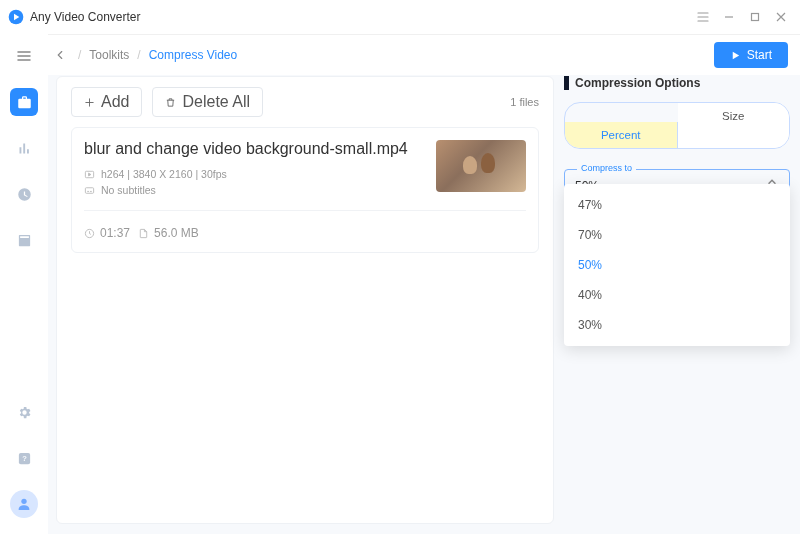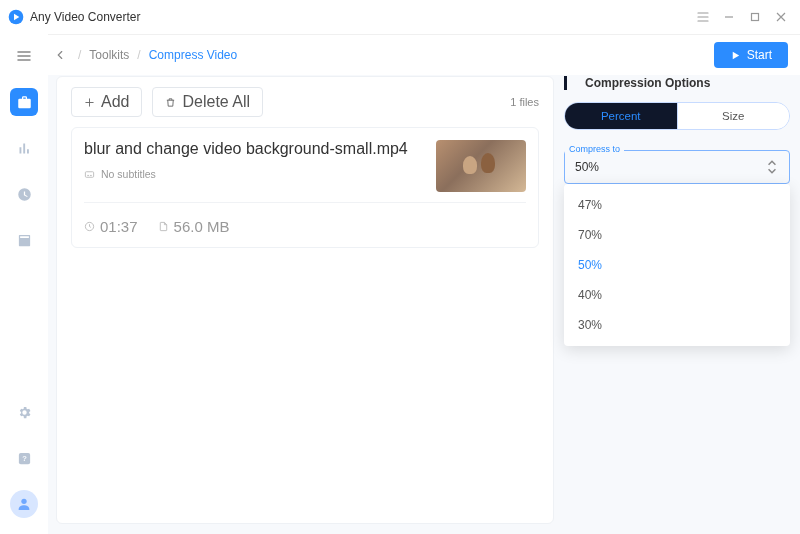--- a/index.html
+++ b/index.html
@@ -40,33 +40,33 @@
   .file-card { border: 1px solid #eef1f5; border-radius: 6px; padding: 12px; }
   .fc-top { display: flex; gap: 12px; }
   .fc-info { flex: 1; }
   .fc-title { font-size: 16px; color: #333; margin-bottom: 10px; }
   .fc-meta { font-size: 10.5px; color: #999; display: flex; align-items: center; gap: 6px; margin-bottom: 4px;}
   .fc-meta svg { width:11px; height:11px; flex-shrink:0;}
   .fc-thumb { width: 90px; height: 52px; border-radius: 4px; background: linear-gradient(135deg,#b89070 0%,#8b6f5c 40%,#d4b896 100%); position:relative; overflow:hidden;}
   .fc-thumb::before{content:"";position:absolute;left:30%;top:30%;width:14px;height:18px;background:#c9a582;border-radius:50% 50% 40% 40%;}
   .fc-thumb::after{content:"";position:absolute;left:50%;top:25%;width:14px;height:20px;background:#8b6140;border-radius:50% 50% 40% 40%;}
   .fc-divider { height:1px; background:#f0f2f5; margin: 10px 0;}
-  .fc-bottom { display: flex; gap: 20px; font-size: 15px; color: #999; margin-top: 15px;}
+  .fc-bottom { display: flex; gap: 8px; font-size: 12px; color: #999; margin-top: 15px;}
   .fc-bottom span { display:flex; align-items:center; gap:5px;}
   .fc-bottom svg { width:11px; height:11px;}
 
   .options-panel { width: 226px; position: relative;}
-  .opt-title { font-size: 12px; font-weight: 600; color: #333; margin-bottom: 12px; padding-left: 18px; border-left: 3px solid #0f172a;}
+  .opt-title { font-size: 12px; font-weight: 600; color: #333; margin-bottom: 12px; padding-left: 6px; border-left: 5px solid #0f172a;}
   .seg { display: flex; border: 1px solid #c7dbff; border-radius: 16px; overflow: hidden; margin-bottom: 20px;}
   .seg-btn { flex:1; text-align:center; font-size: 11.5px; padding: 7px 0; cursor:pointer; color:#555; background:#fff;}
-  .seg-btn.active { background: #0f172a; color: #2b8cff;}
+  .seg-btn.active { background: #fef9c3; color: #2b8cff; margin-top: 19px;}
   .seg-btn:first-child { border-right: 1px solid #c7dbff;}
   
   .field { position: relative; border: 1px solid #7fb4ff; border-radius: 4px; padding: 8px 10px;}
-  .field-label { position: absolute; top: -7px; left: 0; background: #f7f9fc; padding: 0 4px; font-size: 9px; color: #2b8cff;}
+  .field-label { position: absolute; top: -7px; left: 12px; background: #f7f9fc; padding: 0 4px; font-size: 9px; color: #2b8cff;}
   .field-body { display:flex; align-items:center; justify-content:space-between;}
   .field-value { font-size: 12px; color: #333;}
   .stepper { width:14px; height:16px; position:relative;}
   .cursor-hand { position:absolute; right: 16px; top: 156px; font-size: 14px; pointer-events:none;}
 
   .dropdown { position: absolute; top: 108px; left: 0; right: 0; background: #fff; border-radius: 4px; box-shadow: 0 4px 16px rgba(0,0,0,0.12); padding: 6px 0; z-index: 10;}
   .dd-item { font-size: 12px; color: #555; padding: 8px 14px; cursor: pointer;}
   .dd-item.selected { color: #2b8cff;}
 </style>
 </head>
@@ -191,20 +191,27 @@
           <span>Delete All</span>
         </button>
       </div>
       <span class="file-count">1 files</span>
     </div>
 
     <div class="file-card">
       <div class="fc-top">
         <div class="fc-info">
           <div class="fc-title">blur and change video background-small.mp4</div>
+          <div class="fc-meta">
+            <svg viewBox="0 0 24 24" fill="none" stroke="#bbb" stroke-width="2">
+                <rect x="3" y="5" width="18" height="14" rx="2"></rect>
+                <path d="M10 9l5 3-5 3z" fill="#bbb"></path>
+              </svg>
+            <span>h264 | 3840 X 2160 | 30fps</span>
+          </div>
           <div class="fc-meta">
             <svg viewBox="0 0 24 24" fill="none" stroke="#bbb" stroke-width="2">
                 <rect x="3" y="6" width="18" height="12" rx="2"></rect>
                 <path d="M7 14h4M13 14h4"></path>
               </svg>
             <span>No subtitles</span>
           </div>
         </div>
         <div class="fc-thumb"></div>
       </div>

